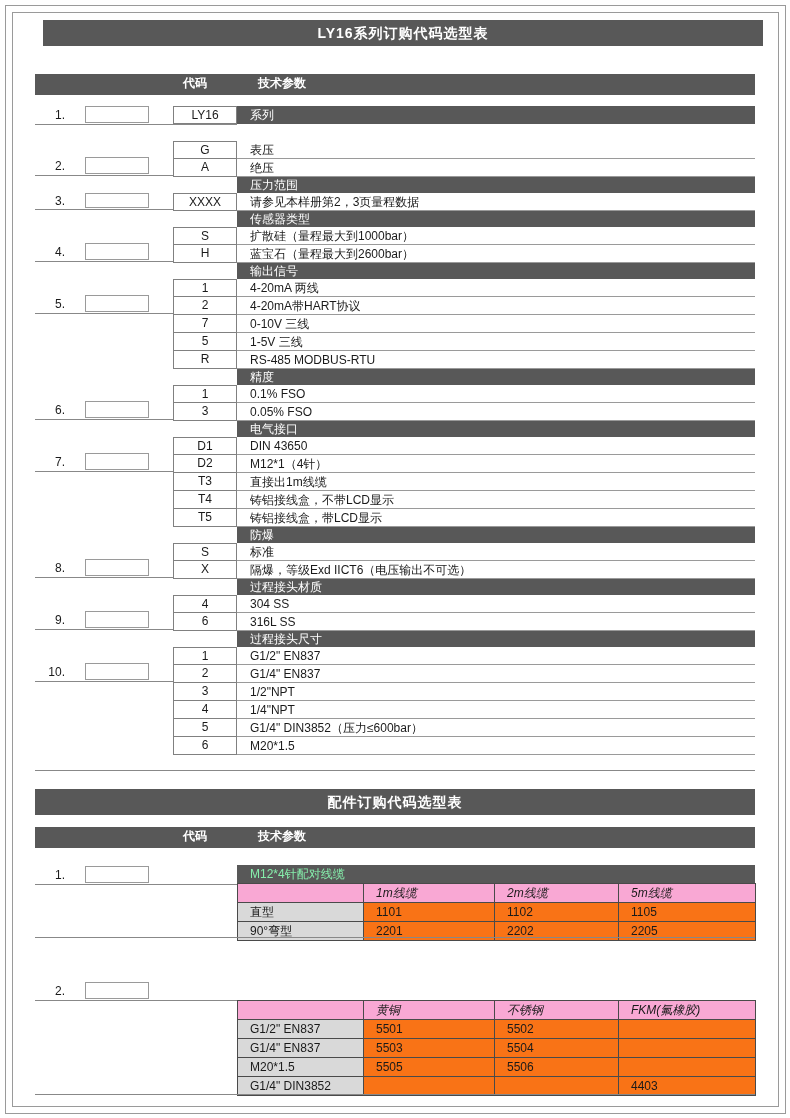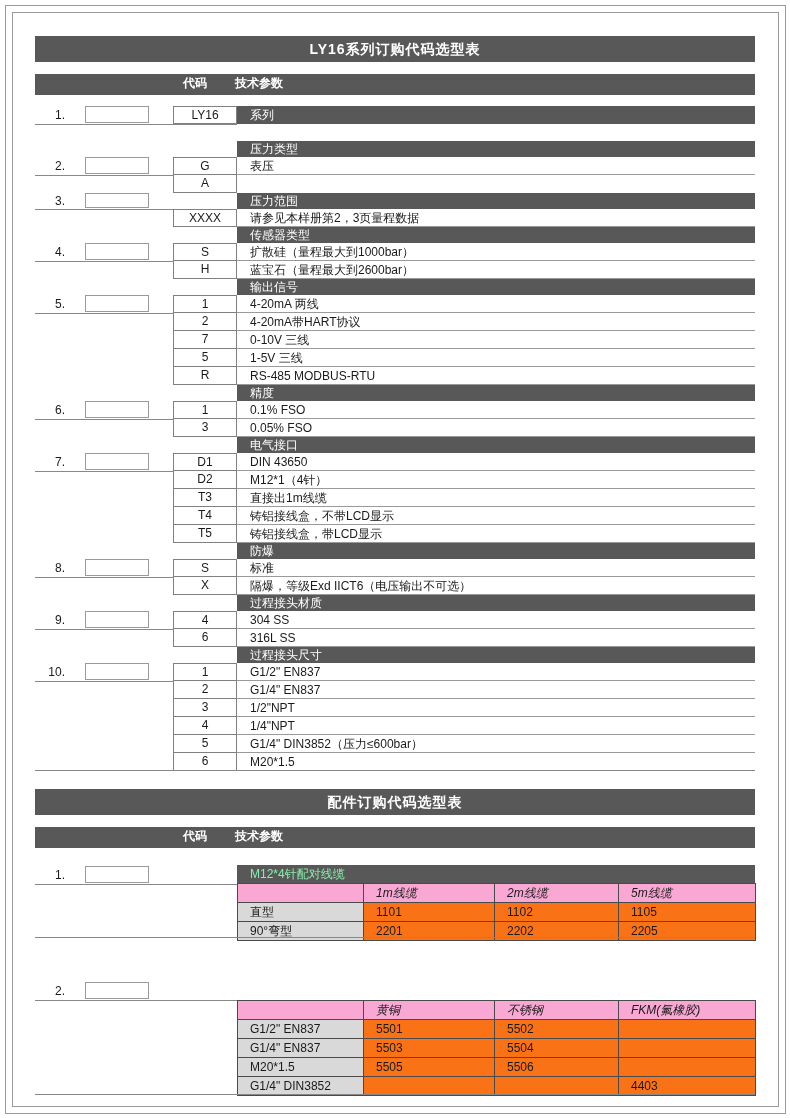--- a/index.html
+++ b/index.html
@@ -8,31 +8,31 @@
     font-family:"Liberation Sans","DejaVu Sans",sans-serif; color:#1a1a1a;
     overflow:hidden;
   }
   .frame-outer { position:absolute; left:5px; top:5px; right:4px; bottom:4px; border:1px solid #9a9a9a; }
   .frame-inner { position:absolute; left:12px; top:12px; right:11px; bottom:11px; border:1px solid #9a9a9a; }
 
   .bar-title {
     position:absolute; left:35px; width:720px; height:26px; background:#585858;
     color:#fff; font-size:14px; font-weight:bold; text-align:center; line-height:26px; letter-spacing:1px;
   }
-  #title1 { top:36px; }
+  #title1 { top:20px;margin-left:8px; }
   #title2 { top:789px; }
 
   .bar-header {
     position:absolute; left:35px; width:720px; height:21px; background:#585858;
     color:#fff; font-size:12px; font-weight:bold; line-height:19px;
   }
   #header1 { top:74px; }
   #header2 { top:827px; }
   .bar-header .hcode  { position:absolute; left:148px; }
-  .bar-header .hparam { position:absolute; left:200px; }
+  .bar-header .hparam { position:absolute; left:223px; }
 
   
   .t1flow { position:absolute; left:35px; top:106px; width:720px; }
   .gap  { height:17px; }
   .sbar {
     margin-left:202px; height:16px; background:#585858; color:#fff;
     font-size:12px; line-height:16px; padding-left:13px; box-sizing:border-box;
   }
   .crow { display:flex; height:18px; }
   .crow .code {
@@ -133,27 +133,27 @@
   </div>
 
   <div class="t1flow">
 
     <div class="crow">
       <div class="code ct">LY16</div>
       <div class="param pbar">系列</div>
     </div>
     <div class="gap"></div>
 
-    <div class="sbar">压力类型</div>
     <div class="crow">
       <div class="code ct">G</div>
       <div class="param">表压</div>
     </div>
     <div class="crow">
       <div class="code">A</div>
+      <div class="param">绝压</div>
     </div>
 
     <div class="sbar">压力范围</div>
     <div class="crow">
       <div class="code ct">XXXX</div>
       <div class="param">请参见本样册第2，3页量程数据</div>
     </div>
 
     <div class="sbar">传感器类型</div>
     <div class="crow">

